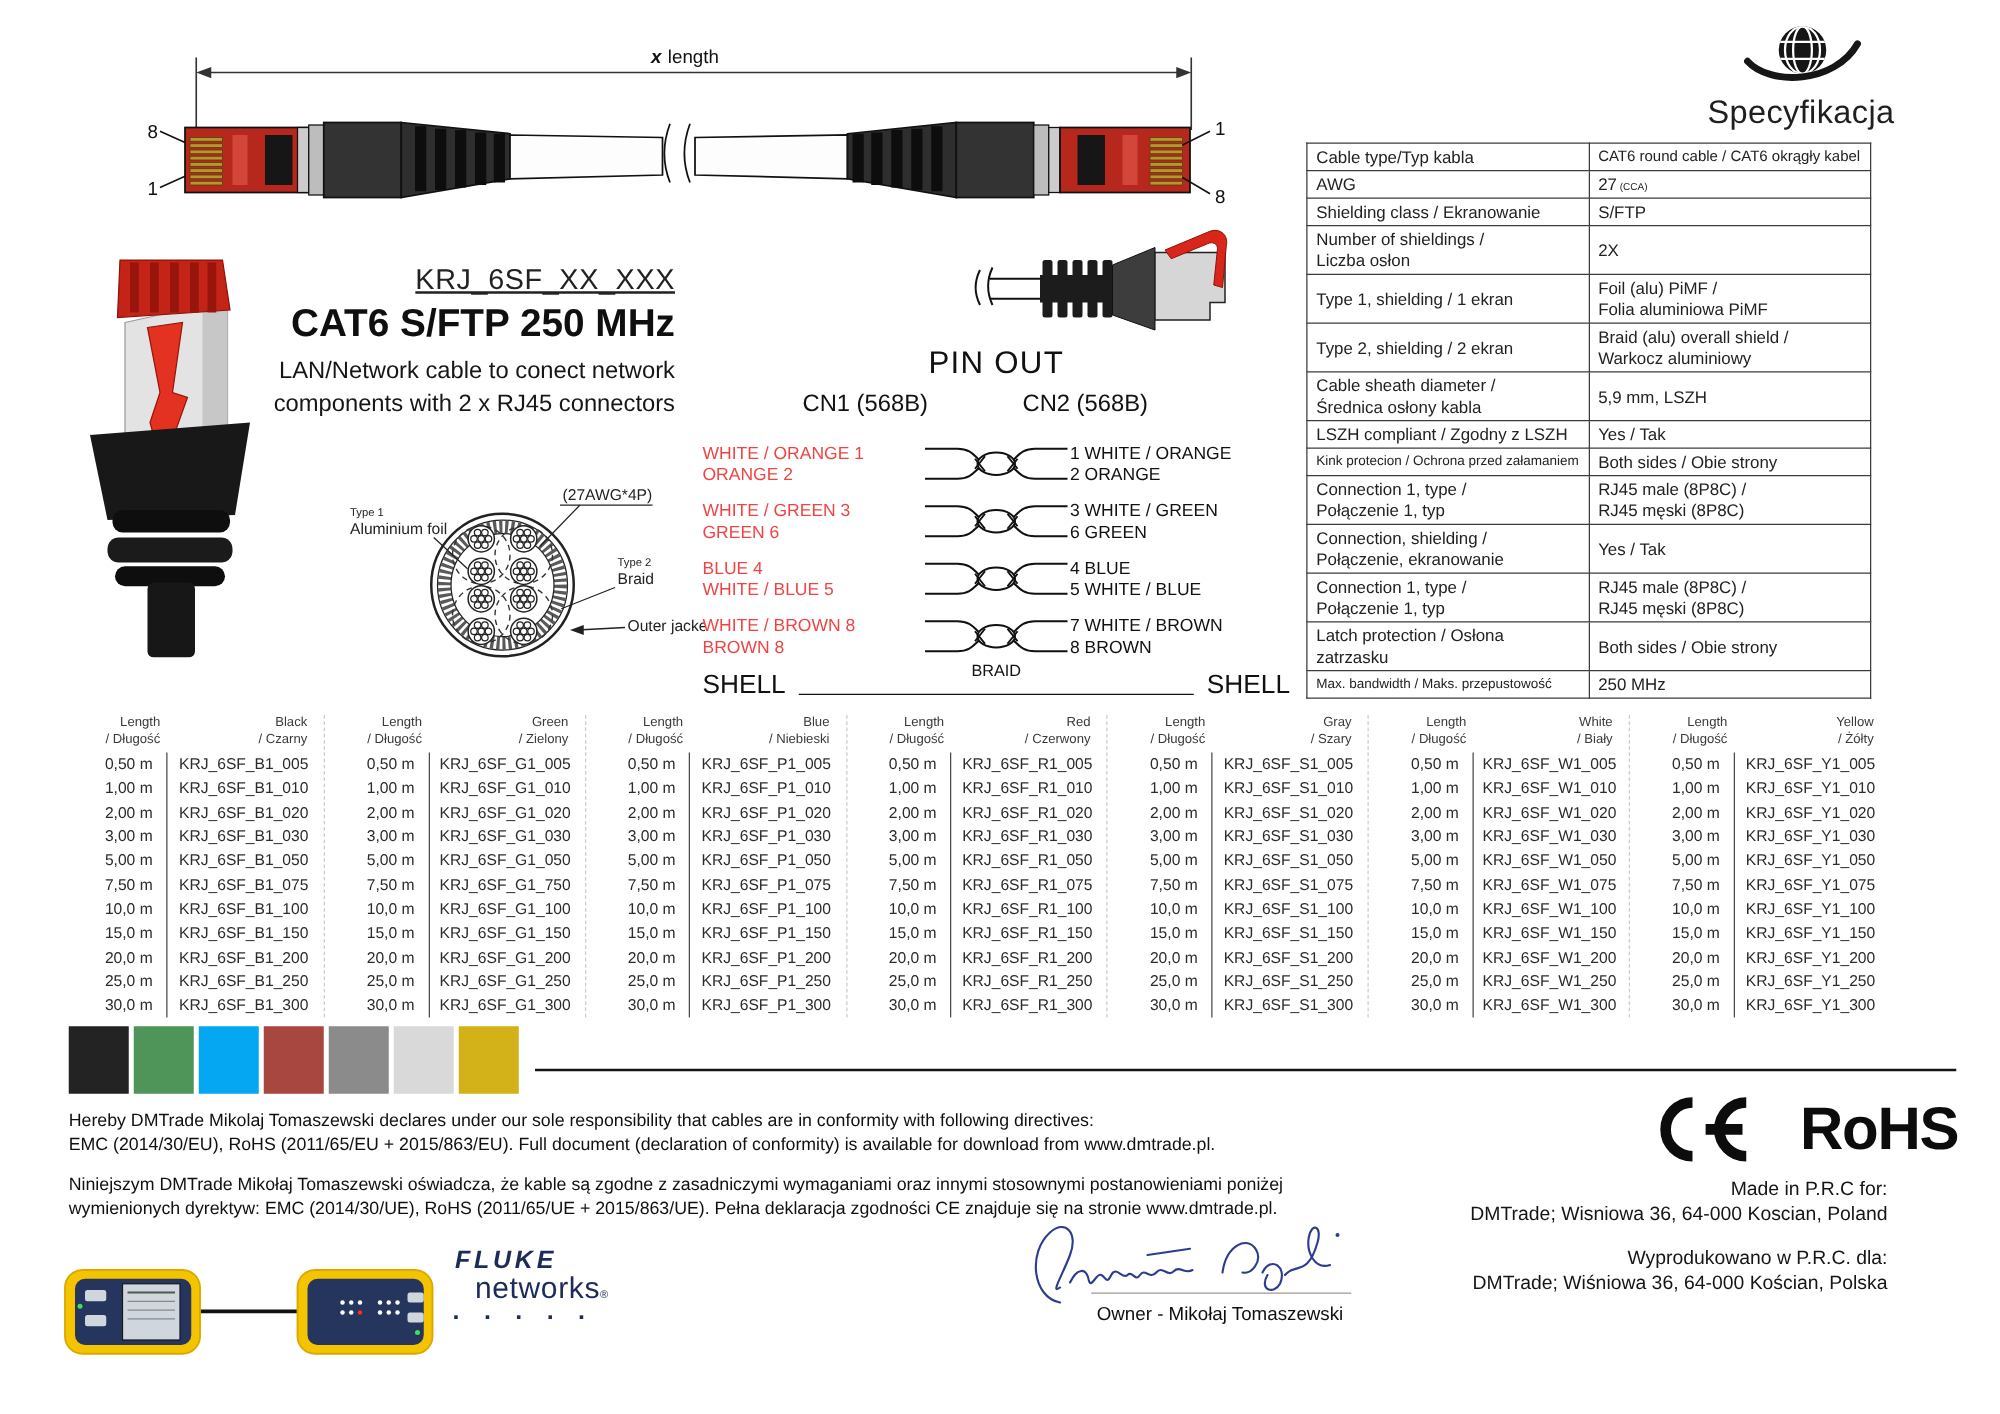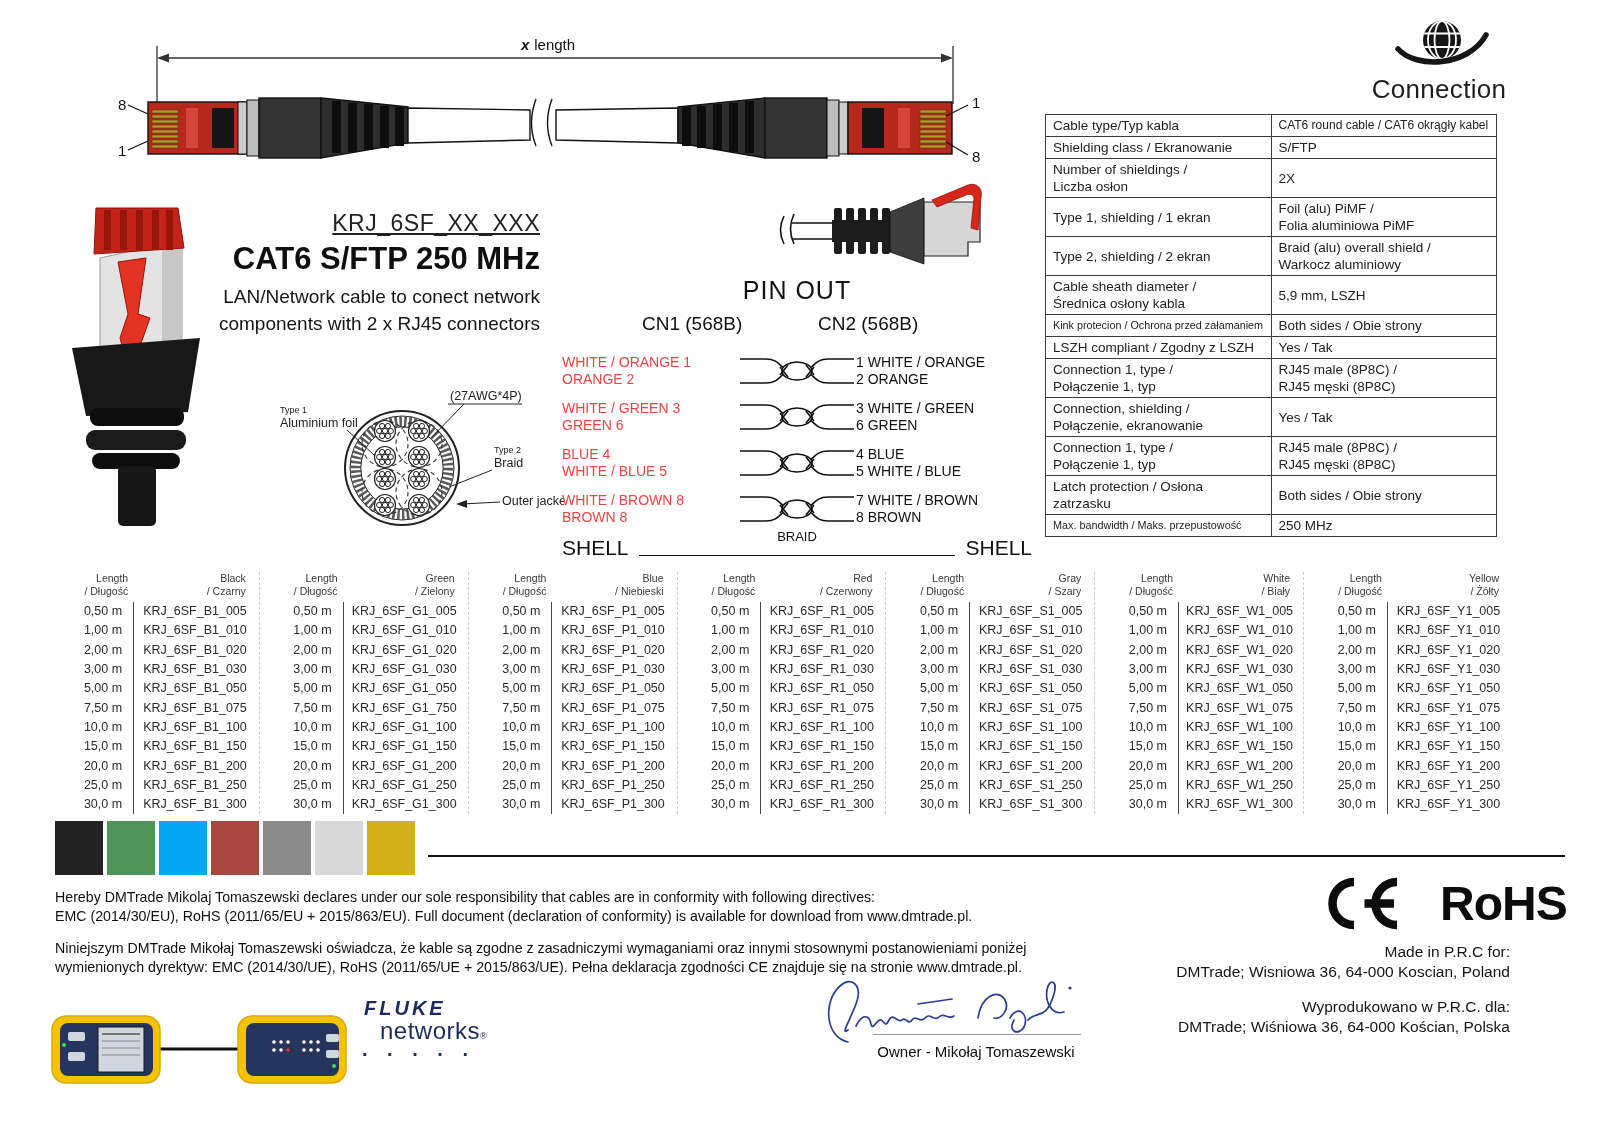--- a/index.html
+++ b/index.html
@@ -180,28 +180,32 @@
       </defs>
     <circle cx="58" cy="22" r="19" fill="#161616"></circle>
     <g clip-path="url(#sphClip)" stroke="#ffffff" stroke-width="1.8" fill="none">
       <ellipse cx="58" cy="22" rx="7.5" ry="19"></ellipse>
       <ellipse cx="58" cy="22" rx="14" ry="19"></ellipse>
       <line x1="39" y1="15.5" x2="77" y2="15.5"></line>
       <line x1="39" y1="29" x2="77" y2="29"></line>
     </g>
     <path d="M14,31 C32,51 84,49 102,17" stroke="#161616" stroke-width="5.5" fill="none" stroke-linecap="round"></path>
   </svg>
-  <div class="brand-name">Connection</div>
+  <div class="brand-name">Specyfikacja</div>
 </div>
 
 <table class="abs spec-table">
   <tbody>
       <tr>
         <td>Cable type/Typ kabla</td>
         <td class="vsmall">CAT6 round cable / CAT6 okrągły kabel</td>
+      </tr>
+      <tr>
+        <td>AWG</td>
+        <td>27<small> (CCA)</small></td>
       </tr>
       <tr>
         <td>Shielding class / Ekranowanie</td>
         <td>S/FTP</td>
       </tr>
       <tr>
         <td>Number of shieldings /
 Liczba osłon</td>
         <td>2X</td>
       </tr>
@@ -214,26 +218,26 @@
         <td>Type 2, shielding / 2 ekran</td>
         <td>Braid (alu) overall shield /
 Warkocz aluminiowy</td>
       </tr>
       <tr>
         <td>Cable sheath diameter /
 Średnica osłony kabla</td>
         <td>5,9 mm, LSZH</td>
       </tr>
       <tr>
+        <td>LSZH compliant / Zgodny z LSZH</td>
+        <td>Yes / Tak</td>
+      </tr>
+      <tr>
         <td class="small">Kink protecion  / Ochrona przed załamaniem</td>
         <td>Both sides / Obie strony</td>
-      </tr>
-      <tr>
-        <td>LSZH compliant / Zgodny z LSZH</td>
-        <td>Yes / Tak</td>
       </tr>
       <tr>
         <td>Connection 1, type /
 Połączenie 1, typ</td>
         <td>RJ45 male (8P8C) /
 RJ45 męski (8P8C)</td>
       </tr>
       <tr>
         <td>Connection, shielding /
 Połączenie, ekranowanie</td>

